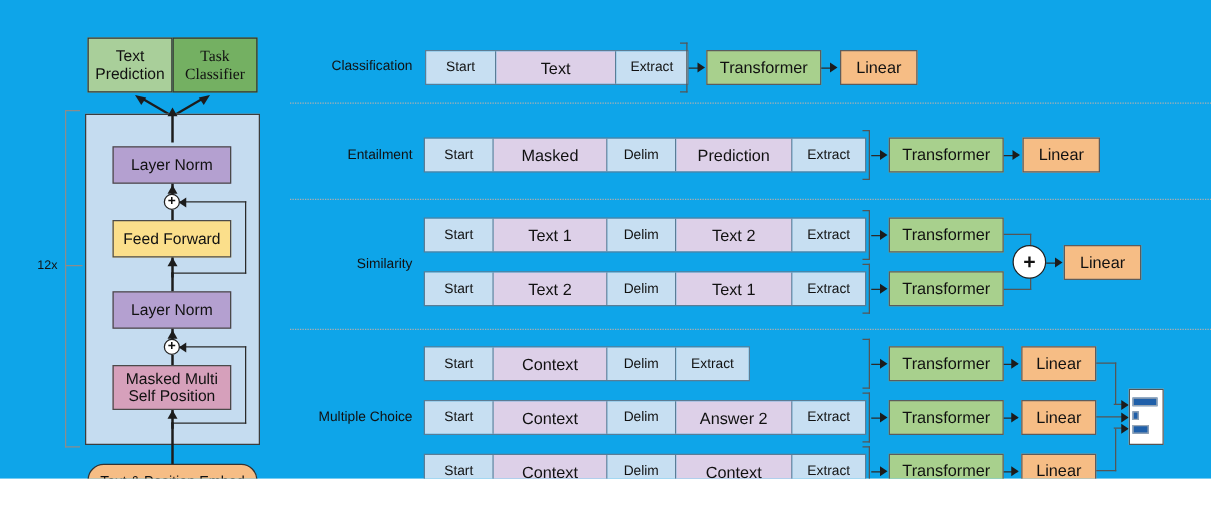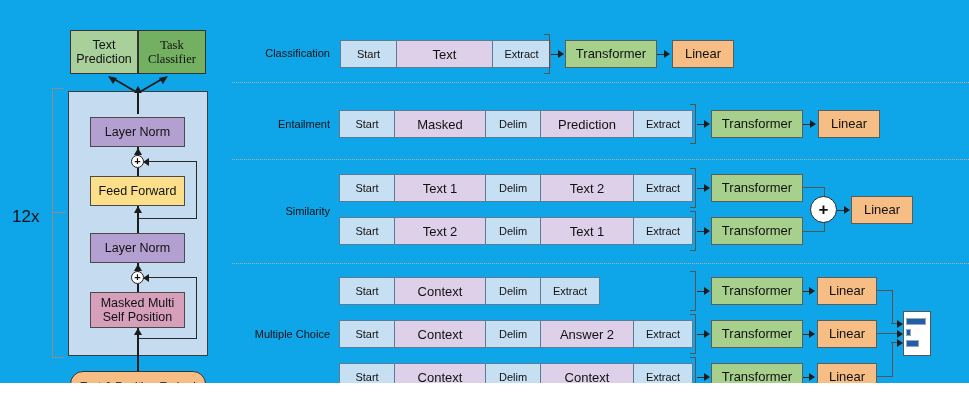--- a/index.html
+++ b/index.html
@@ -81,21 +81,21 @@
   }
   .arrow-right {
     width: 0; height: 0;
     border-top: 4px solid transparent;
     border-bottom: 4px solid transparent;
     border-left: 6.5px solid #1c1c1c;
   }
 
   #rep-label {
     left: 12px; top: 207px; width: 34px;
-    font-size: 17px; text-align: left; color: #111;
+    font-size: 10px; text-align: right; color: #111;
   }
   .brk { border-color: #8c8c8c; }
 
   
   .task-label {
     font-size: 11px; text-align: right; color: #111;
     display: flex; align-items: center; justify-content: flex-end;
   }
 
   .seq {

